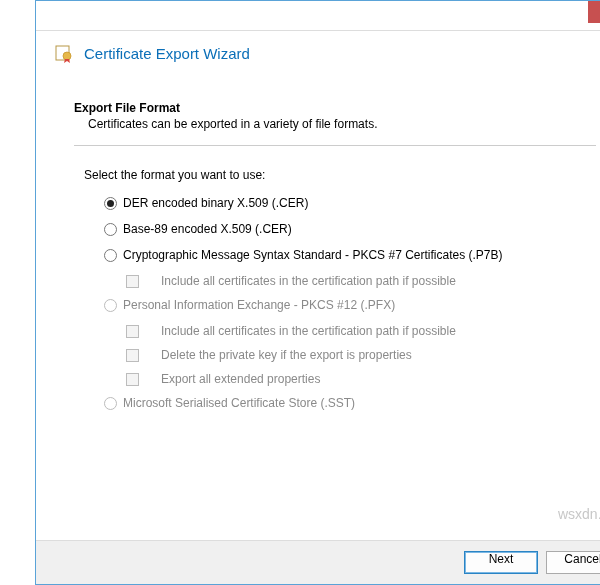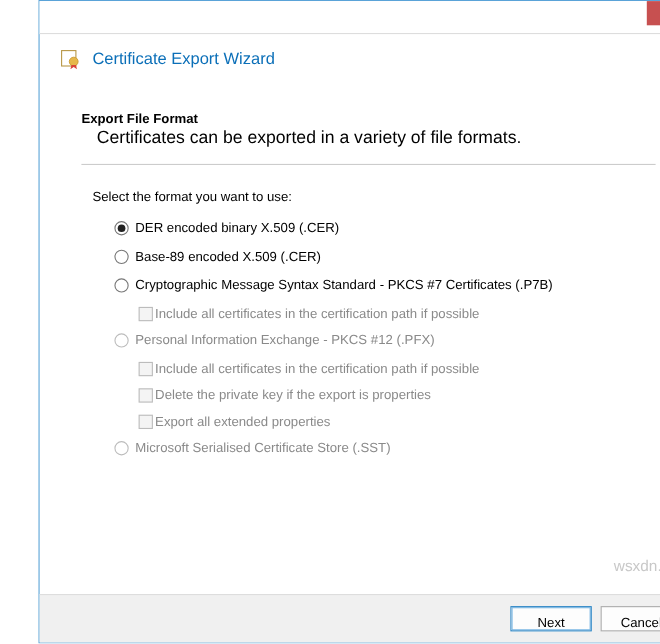--- a/index.html
+++ b/index.html
@@ -5,34 +5,34 @@
     * { box-sizing: border-box; margin: 0; padding: 0; }
     body { font-family: "Segoe UI", Tahoma, sans-serif; font-size: 12px; background: #fff; color: #000; }
     .window { width: 600px; height: 585px; border: 1px solid #5aa3d8; position: relative; background: #fff; display: flex; flex-direction: column; margin-left: 35px; }
     .titlebar { height: 30px; background: #fff; display: flex; justify-content: flex-end; align-items: flex-start; border-bottom: 1px solid #ddd; }
     .close-btn { width: 46px; height: 22px; background: #c75050; color: #fff; display: flex; align-items: center; justify-content: center; font-size: 13px; cursor: pointer; }
     .header { padding: 12px 18px 18px 18px; display: flex; align-items: center; gap: 10px; }
     .header-icon { width: 20px; height: 20px; display: inline-block; }
     .header-title { color: #0b6fb8; font-size: 15px; }
     .content { padding: 20px 38px 0 38px; flex: 1; }
     .section-heading { font-weight: 600; font-size: 12px; margin-bottom: 2px; }
-    .section-sub { font-size: 16px; margin-left: 14px; margin-bottom: 14px; color: #000; }
+    .section-sub { font-size: 12px; margin-left: 14px; margin-bottom: 14px; color: #000; }
     hr.sep { border: none; border-top: 1px solid #ccc; margin: 0 0 22px 0; }
     .prompt { margin-left: 10px; margin-bottom: 14px; }
     .options { margin-left: 30px; }
     .radio-row { display: flex; align-items: center; gap: 6px; margin-bottom: 12px; }
     .radio-row.disabled { color: #8a8a8a; }
     .radio { width: 13px; height: 13px; border-radius: 50%; border: 1px solid #777; display: inline-flex; align-items: center; justify-content: center; background: #fff; }
     .radio.disabled { border-color: #bcbcbc; }
     .radio.checked::after { content: ""; width: 7px; height: 7px; border-radius: 50%; background: #222; display: block; }
-    .check-row { display: flex; align-items: center; gap: 2px; margin-left: 22px; margin-bottom: 10px; }
+    .check-row { display: flex; align-items: center; gap: 22px; margin-left: 22px; margin-bottom: 10px; }
     .check-row.disabled { color: #8a8a8a; }
     .check { width: 13px; height: 13px; border: 1px solid #bcbcbc; background: #f4f4f4; }
     .footer { border-top: 1px solid #ddd; padding: 10px 14px; display: flex; justify-content: flex-end; gap: 8px; background: #f0f0f0; }
-    .btn { min-width: 74px; height: 23px; border: 1px solid #aaa; background: #fdfdfd; font-size: 12px; display: inline-flex; align-items: flex-end; justify-content: center; cursor: pointer; }
+    .btn { min-width: 74px; height: 23px; border: 1px solid #aaa; background: #fdfdfd; font-size: 12px; display: inline-flex; align-items: flex-start; justify-content: center; cursor: pointer; }
     .btn.primary { border: 1px solid #2a84c4; box-shadow: 0 0 0 1px #7ab7e4 inset; }
     .watermark { position: absolute; right: 6px; bottom: 62px; font-size: 14px; color: #c8c8c8; pointer-events: none; }
   </style>
 </head>
 <body>
 
 <div class="window">
 
   <div class="titlebar">
     <div class="close-btn">

